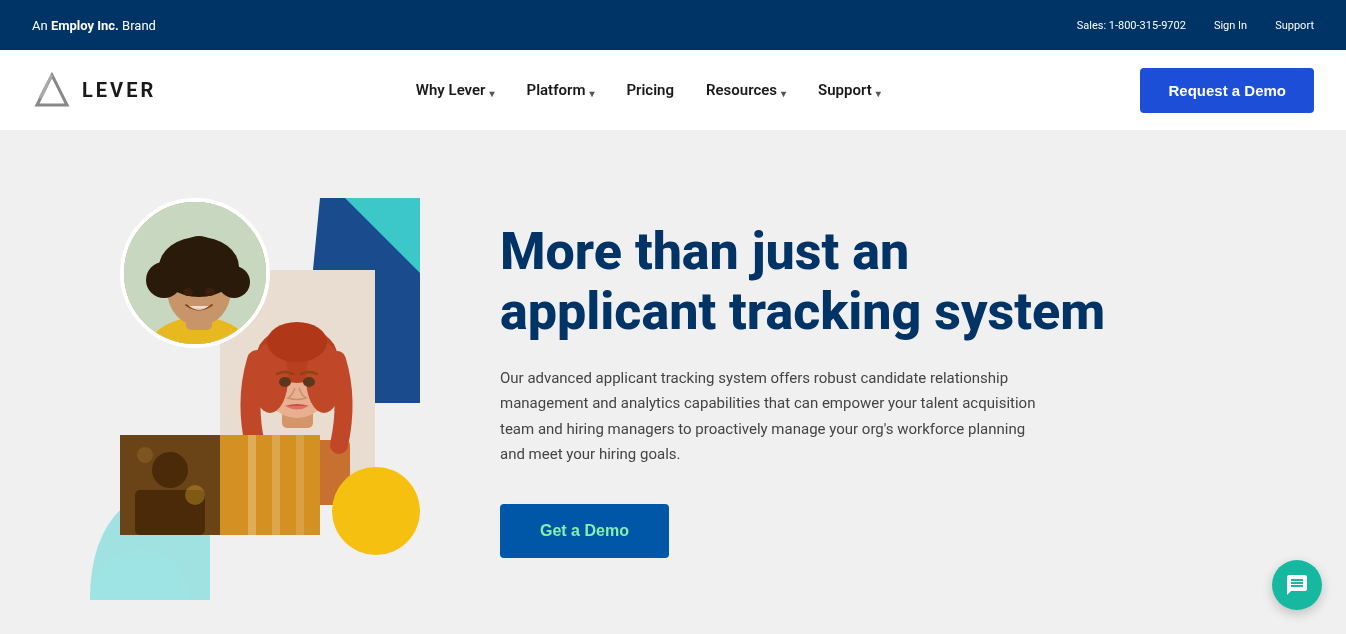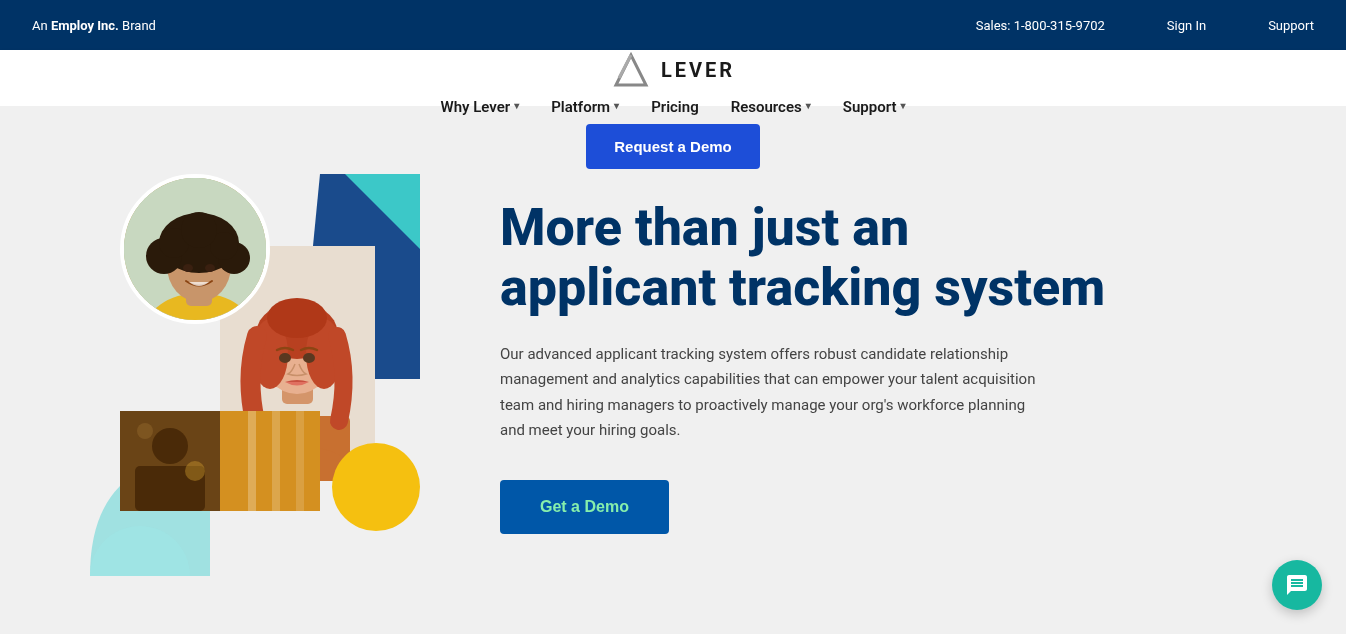--- a/index.html
+++ b/index.html
@@ -12,32 +12,31 @@
       display: flex;
       justify-content: space-between;
       align-items: center;
       padding: 0 32px;
       height: 50px;
       font-size: 13px;
     }
     .top-bar-left span { font-weight: normal; }
     .top-bar-left strong { font-weight: 700; }
     .top-bar-right { display: flex; gap: 28px; }
-    .top-bar-right a { color: white; text-decoration: none; font-size: 13px; cursor: pointer; margin-left: 34px; }
+    .top-bar-right a { color: white; text-decoration: none; font-size: 11px; cursor: pointer; }
 
     
     .nav {
       background: white;
       display: flex;
       align-items: center;
       justify-content: space-between;
       padding: 0 32px;
-      height: 56px;
+      height: 80px;
       box-shadow: 0 1px 3px rgba(0,0,0,0.08);
-      flex-direction: column;
     }
     .logo {
       display: flex;
       align-items: center;
       gap: 10px;
       text-decoration: none;
     }
     .logo-icon {
       width: 40px;
       height: 40px;
@@ -50,21 +49,21 @@
     }
     .nav-links {
       display: flex;
       align-items: center;
       gap: 8px;
       flex: 1;
       justify-content: center;
     }
     .nav-item {
       display: flex;
-      align-items: flex-start;
+      align-items: flex-end;
       gap: 4px;
       padding: 8px 12px;
       font-size: 15px;
       font-weight: 600;
       color: #1a1a1a;
       cursor: pointer;
       border-radius: 4px;
       text-decoration: none;
     }
     .nav-item .chevron {

